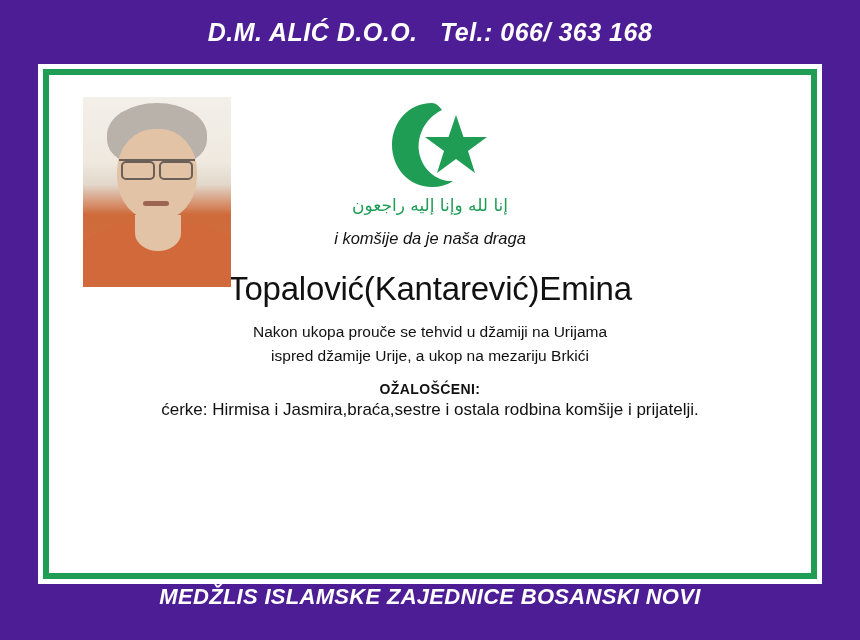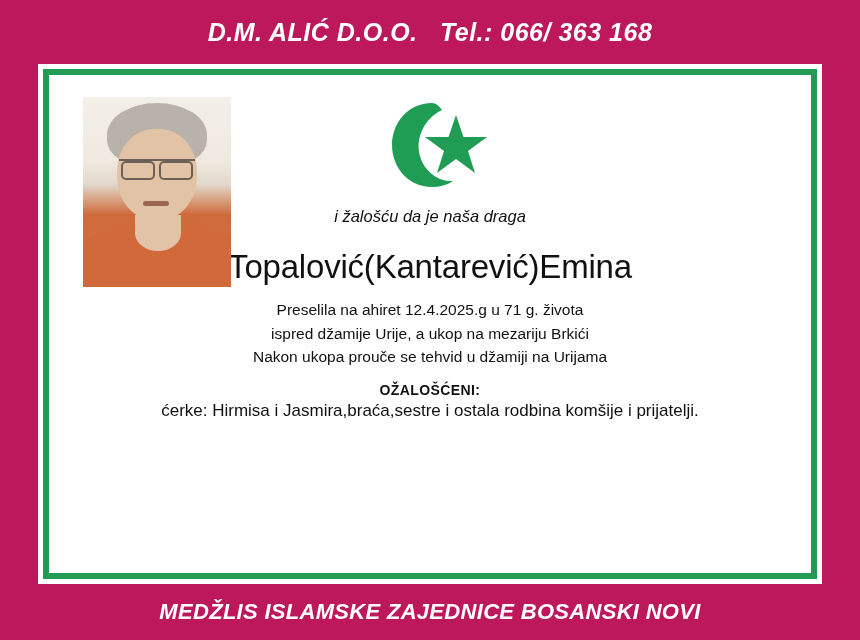--- a/index.html
+++ b/index.html
@@ -10,21 +10,21 @@
     width: 860px;
     height: 640px;
     background: #ffffff;
     font-family: "Liberation Sans", sans-serif;
     overflow: hidden;
   }
   .poster {
     position: relative;
     width: 860px;
     height: 640px;
-    background: #be185d;
+    background: #4c1d95;
     box-sizing: border-box;
     display: flex;
     flex-direction: column;
   }
   .top-banner {
     height: 64px;
     display: flex;
     align-items: center;
     justify-content: center;
     color: #ffffff;
@@ -33,21 +33,20 @@
   .top-banner-text {
     font-size: 25px;
     font-weight: bold;
     font-style: italic;
     letter-spacing: 0.5px;
     white-space: pre;
   }
   .bottom-banner {
     height: 56px;
     display: flex;
-    align-items: center;
     justify-content: center;
     color: #ffffff;
     flex: 0 0 auto;
   }
   .bottom-banner-text {
     font-size: 22px;
     font-weight: bold;
     font-style: italic;
     letter-spacing: 0.3px;
   }
@@ -224,32 +223,32 @@
         <div class="collar"></div>
       </div>
 
       <div class="emblem">
         <span>
           <svg width="120" height="96" viewBox="0 0 120 96" aria-hidden="true">
             <path d="M62 6 C38 6 22 26 22 48 C22 70 38 90 62 90 C70 90 77 88 83 84 C70 85 56 76 51 62 C44 44 53 22 72 13 C69 9 66 6 62 6 Z" fill="#1f9d55"></path>
             <path d="M86 18 L93.5 40 L117 40 L98 54 L105 76 L86 62 L67 76 L74 54 L55 40 L78.5 40 Z" fill="#1f9d55"></path>
           </svg>
         </span>
+        <div class="calligraphy">إنا لله وإنا إليه راجعون</div>
       </div>
 
       <div class="intro">
-        <div class="emph">i žalošću da je naša draga</div>
+        <div class="emph">i komšije da je naša draga</div>
       </div>
 
       <div class="name">Topalović(Kantarević)Emina</div>
 
       <div class="details">
-        <div>Preselila na ahiret 12.4.2025.g u 71 g. života</div>
+        <div>Nakon ukopa prouče se tehvid u džamiji na Urijama</div>
         <div>ispred džamije Urije, a ukop na mezariju Brkići</div>
-        <div>Nakon ukopa prouče se tehvid u džamiji na Urijama</div>
       </div>
 
       <div class="mourners-title">OŽALOŠĆENI:</div>
       <div class="mourners-list">ćerke: Hirmisa i Jasmira,braća,sestre i ostala rodbina komšije i prijatelji.</div>
 
     </div>
   </div>
 
   <div class="bottom-banner">
     <div class="bottom-banner-text">MEDŽLIS ISLAMSKE ZAJEDNICE BOSANSKI NOVI</div>

